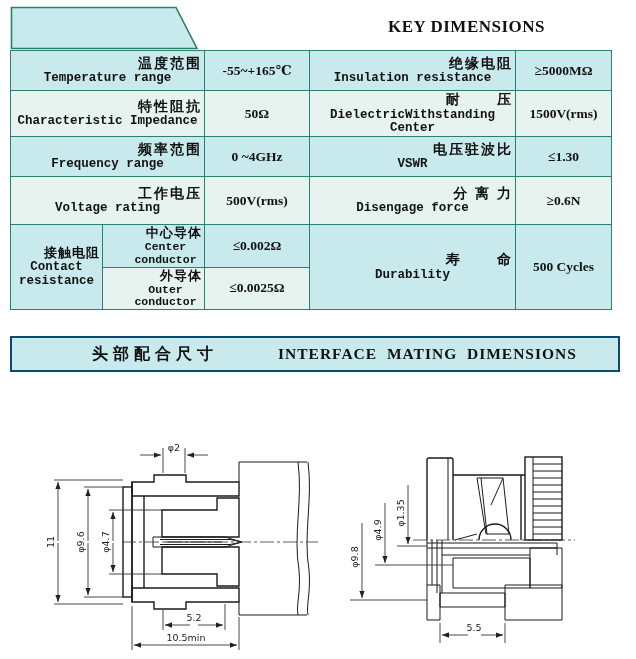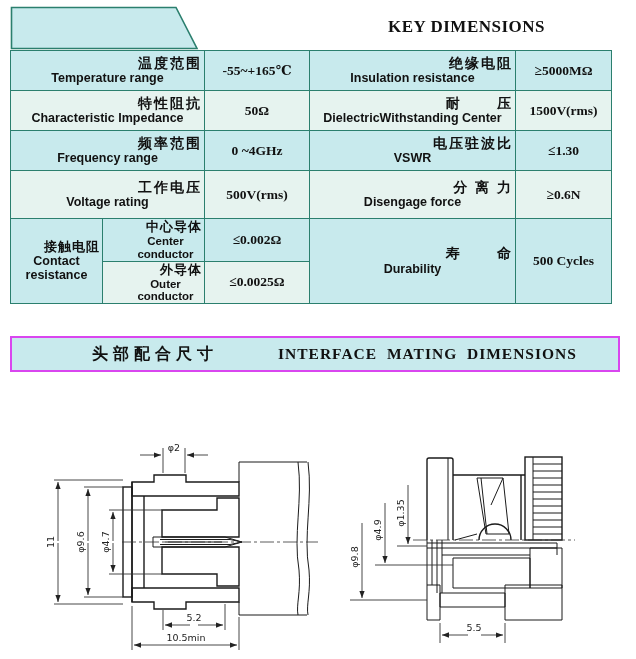--- a/index.html
+++ b/index.html
@@ -24,27 +24,27 @@
     position:absolute;left:10px;top:50px;border-collapse:collapse;table-layout:fixed;
   }
   table.spec td{
     border:1.6px solid #2b7f6e;text-align:center;vertical-align:middle;padding:0 2px;
   }
   tr.bg-cyan>td{background:#c8eaed;}
   tr.bg-pale>td{background:#e6f3ef;}
   td.bg-cyan{background:#c8eaed !important;}
   .cn{font-size:14px;font-weight:bold;letter-spacing:2px;line-height:1.25;white-space:pre;text-align:right;}
   .cn.small{font-size:13px;letter-spacing:1px;}
-  .en{font-family:Liberation Sans, sans-serif;font-size:12.5px;font-weight:bold;line-height:1.1;}
+  .en{font-family:Liberation Mono, monospace;font-size:12.5px;font-weight:bold;line-height:1.1;}
   .en.small{font-size:11.5px;margin-left:24px;}
   .val{font-family:"Liberation Serif","DejaVu Serif",serif;font-size:13.5px;font-weight:bold;white-space:pre;}
   
   .banner{
     position:absolute;left:10px;top:336px;width:606px;height:32px;
-    background:#c8eaed;border:2px solid #d946ef;
+    background:#c8eaed;border:2px solid #0c4a6e;
     display:flex;align-items:center;
   }
   .banner .cn2{font-size:16px;font-weight:bold;letter-spacing:5px;margin-left:80px;white-space:pre;}
   .banner .en2{
     font-family:"Liberation Serif","DejaVu Serif",serif;
     font-size:15.5px;font-weight:bold;letter-spacing:1px;margin-left:60px;white-space:pre;
   }
   
   .draw{position:absolute;}
   svg text.dim{

